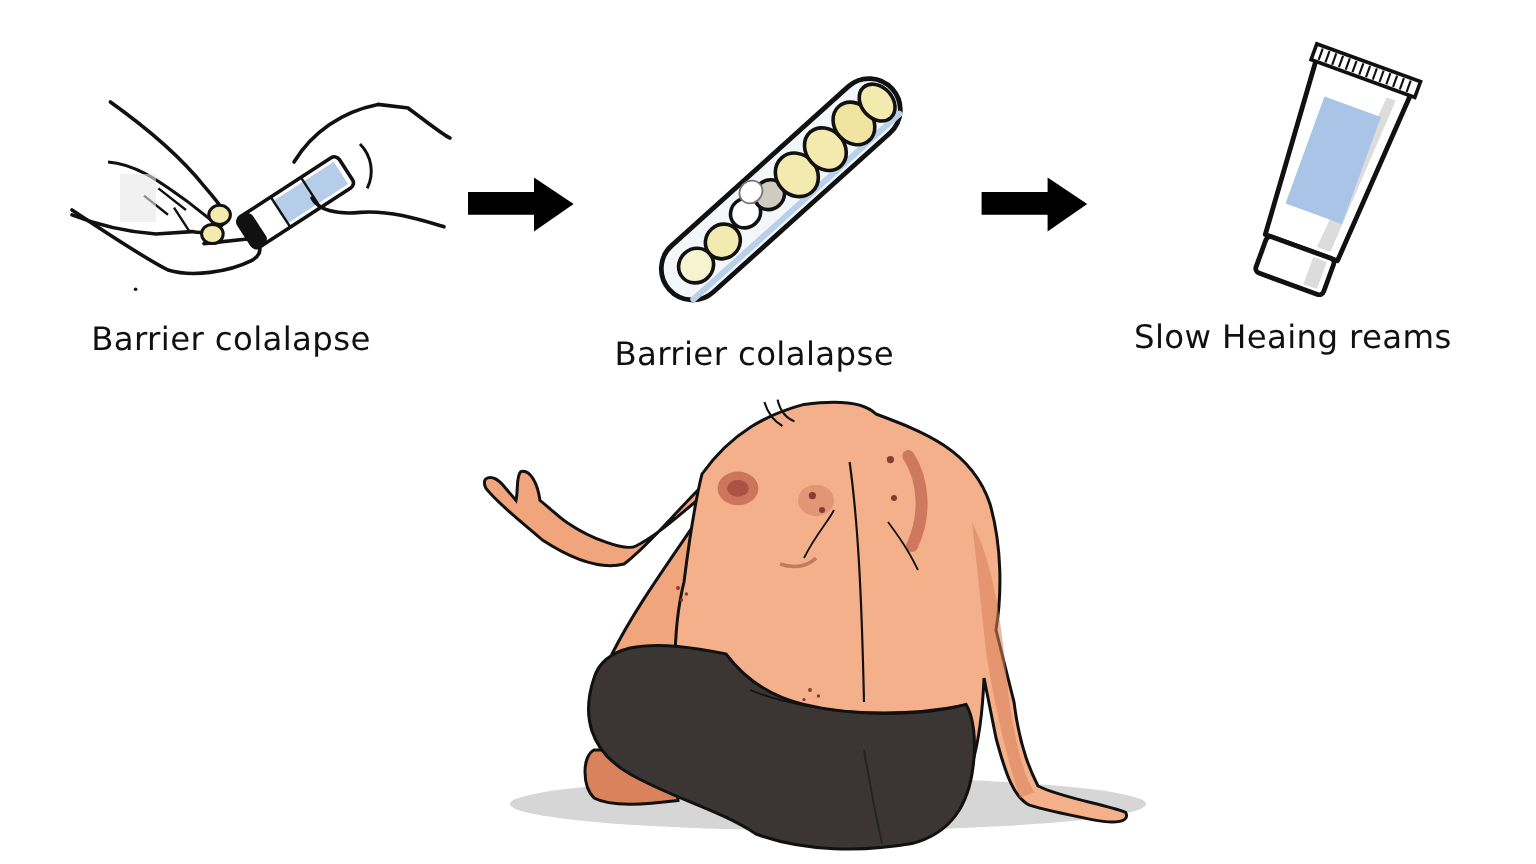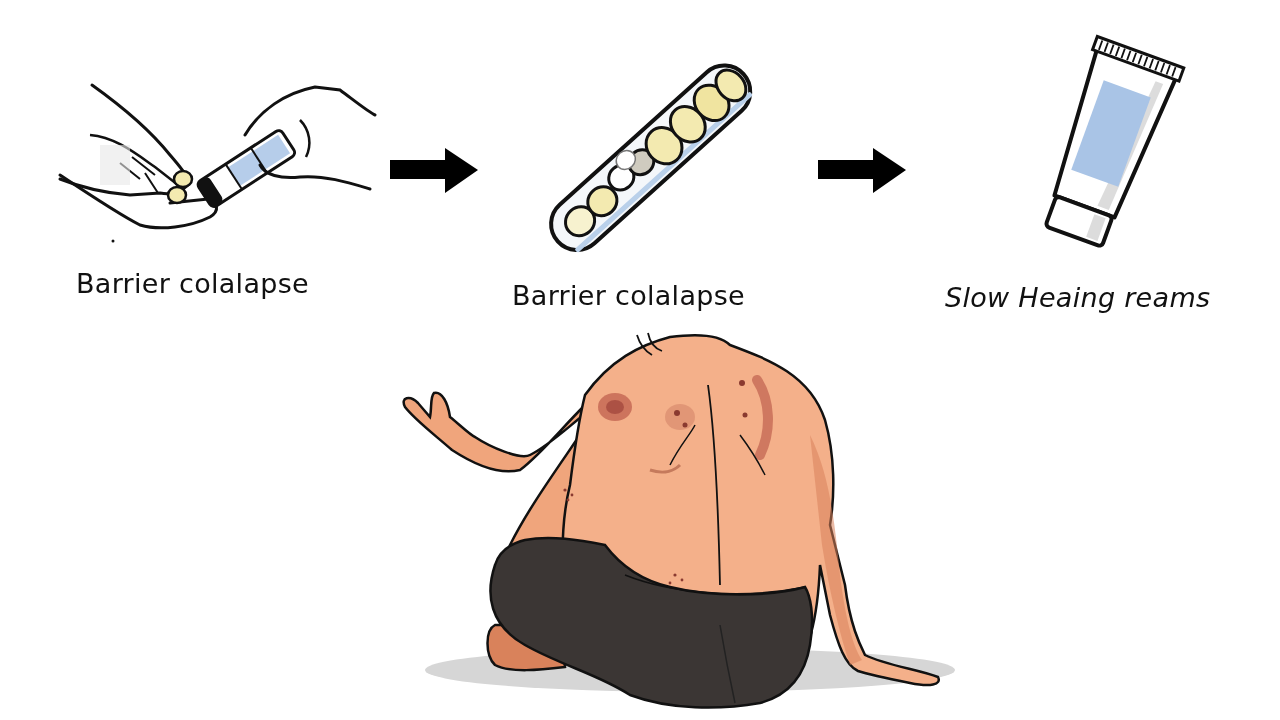--- a/index.html
+++ b/index.html
@@ -77,21 +77,21 @@
   <g transform="rotate(20 80 110)">
     <path d="M38 18 L122 18 L112 170 L48 170 Z" fill="#ffffff" stroke="#111" stroke-width="4" stroke-linejoin="round"></path>
     <path d="M104 28 L112 28 L104 165 L92 165 Z" fill="#dcdcdc"></path>
     <rect x="34" y="6" width="92" height="14" fill="#ffffff" stroke="#111" stroke-width="3"></rect>
     <path d="M40 8 V18 M46 8 V18 M52 8 V18 M58 8 V18 M64 8 V18 M70 8 V18 M76 8 V18 M82 8 V18 M88 8 V18 M94 8 V18 M100 8 V18 M106 8 V18 M112 8 V18 M118 8 V18" stroke="#111" stroke-width="1.8"></path>
     <rect x="55" y="45" width="50" height="95" fill="#a9c4e6"></rect>
     <rect x="50" y="170" width="60" height="32" rx="4" fill="#ffffff" stroke="#111" stroke-width="4"></rect>
     <rect x="92" y="174" width="12" height="24" fill="#dcdcdc"></rect>
   </g>
 </svg>
-<div class="label" style="left:945px;top:282px;font-style:italic;">Slow Heaing reams</div>
+<div class="label" style="left:945px;top:266px;">Slow Heaing reams</div>
 
 <svg style="left:390px;top:325px;" width="580" height="395" viewBox="0 0 580 395">
 
   <ellipse cx="300" cy="345" rx="265" ry="22" fill="#d6d6d6"></ellipse>
 
   <path d="M195 80 C170 105 150 130 130 145 C110 150 85 140 62 125 C45 110 25 95 15 82 C10 72 20 70 28 78 L40 92 C42 82 40 72 44 68 C52 66 58 78 60 92 C70 100 80 110 85 112 C100 122 130 135 140 130 C160 120 180 100 200 85 Z" fill="#f0a57c" stroke="#111" stroke-width="2.5"></path>
   <path d="M200 95 C170 140 140 180 120 220 C115 235 120 245 130 245 C160 240 190 200 230 160 Z" fill="#f0a57c" stroke="#111" stroke-width="2.5"></path>
 
   <path d="M195 70 C220 35 250 20 280 12 C310 8 330 10 340 20 C380 35 420 50 435 95 C445 130 445 170 440 200 L455 260 C460 300 470 320 475 330 C495 340 530 345 548 352 C552 360 540 362 520 358 C500 354 480 350 468 346 C455 340 448 320 440 290 L430 240 C428 290 420 330 400 350 C360 365 300 362 250 350 C210 340 190 320 180 300 C170 260 170 200 180 160 C185 120 190 90 195 70 Z" fill="#f4b08a" stroke="#111" stroke-width="2.5"></path>
 

